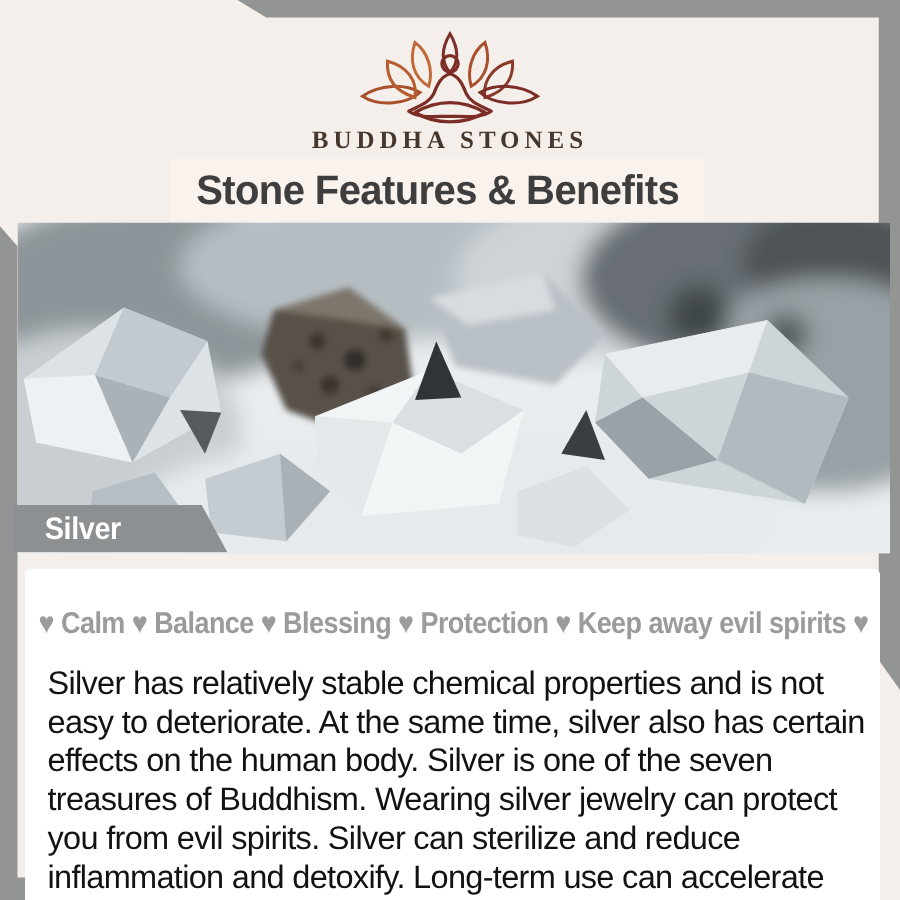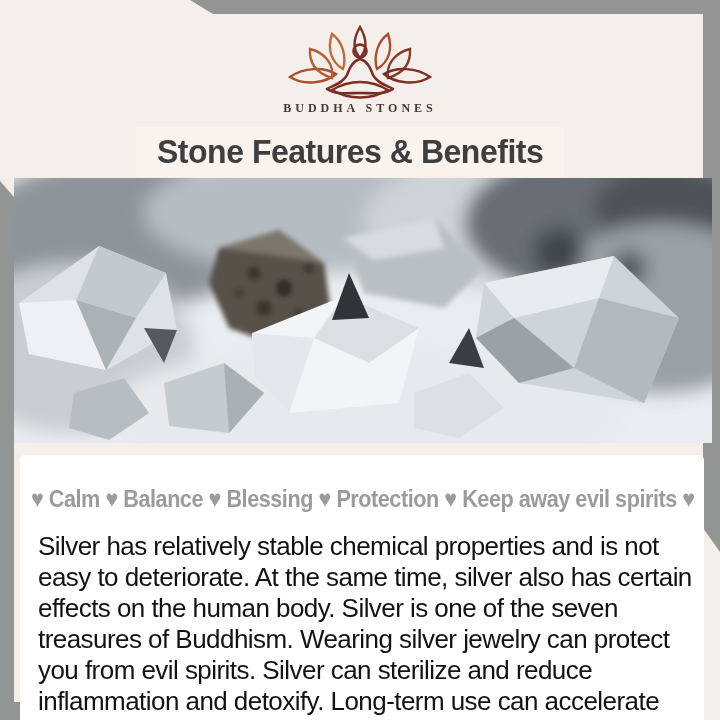--- a/index.html
+++ b/index.html
@@ -5,21 +5,21 @@
   html,body{margin:0;padding:0;}
   body{width:720px;height:720px;font-family:"Liberation Sans","DejaVu Sans",sans-serif;}
   #stage{position:relative;width:720px;height:720px;background:var(--page_bg,#f4efea);overflow:hidden;}
 
   
   #ribbons{position:absolute;left:0;top:0;width:720px;height:720px;z-index:1;}
 
   
   .header{position:absolute;left:0;top:0;width:720px;text-align:center;z-index:2;}
   .logo-svg{display:block;margin:25px auto 2px auto;}
-  .brand-name{font-family:"Liberation Serif","DejaVu Serif",serif;font-size:12px;letter-spacing:4px;
+  .brand-name{font-family:"Liberation Serif","DejaVu Serif",serif;font-size:20px;letter-spacing:4px;
     color:var(--brand_text,#46372e);font-weight:600;}
 
   
   .banner{position:absolute;left:136px;top:127px;width:428px;height:50px;background:var(--banner_bg,#faf2ec);
     display:flex;align-items:center;justify-content:center;z-index:2;}
   .banner-title{font-size:33px;font-weight:bold;color:var(--heading,#3e3e3e);white-space:nowrap;
     transform:scaleX(.97);letter-spacing:-.5px;}
 
   
   .photo-wrap{position:absolute;left:14px;top:178px;width:698px;height:265px;z-index:3;overflow:hidden;}
@@ -139,20 +139,23 @@
         <path d="M210,185 L250,215 L215,255 Z" fill="#a9b1b7"></path>
         <path d="M400,215 L455,195 L490,230 L445,260 L400,250 Z" fill="#dbe0e4"></path>
         <path d="M60,215 L110,200 L135,235 L95,262 L55,250 Z" fill="#b6bec4"></path>
         <path d="M335,95 L355,140 L318,142 Z" fill="#303437"></path>
         <path d="M455,150 L470,190 L435,185 Z" fill="#3a3e41"></path>
         <path d="M130,150 L163,152 L150,185 Z" fill="#545a5e"></path>
       </g>
     </svg>
   </div>
 
+  <div class="stone-label">
+    <span>Silver</span>
+  </div>
 
   <div class="card">
     <div class="benefits-line">
       <span>♥ Calm ♥ Balance ♥ Blessing ♥ Protection ♥ Keep away evil spirits ♥</span>
     </div>
     <div class="description">Silver has relatively stable chemical properties and is not easy to deteriorate. At the same time, silver also has certain effects on the human body. Silver is one of the seven treasures of Buddhism. Wearing silver jewelry can protect you from evil spirits. Silver can sterilize and reduce inflammation and detoxify. Long-term use can accelerate metabolism and enhance resistance.</div>
   </div>
 
 </div>
 

